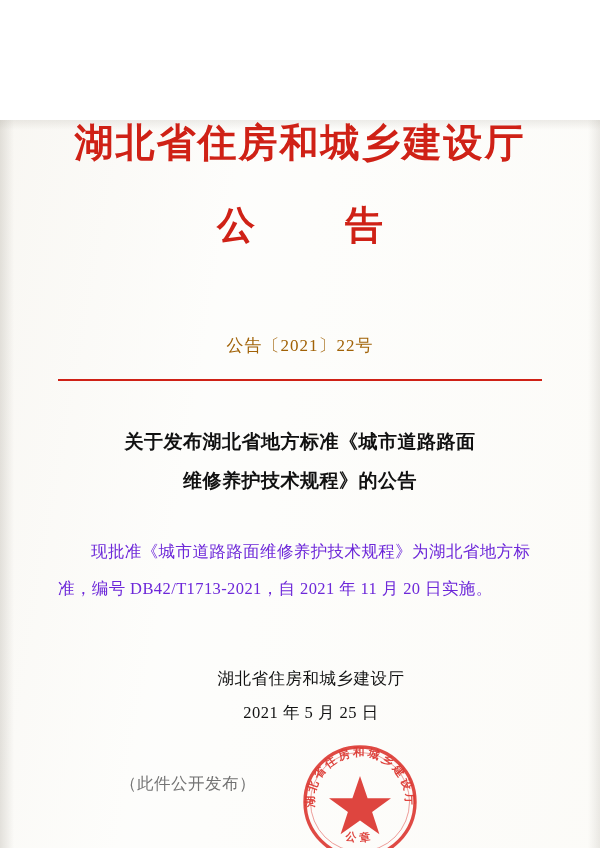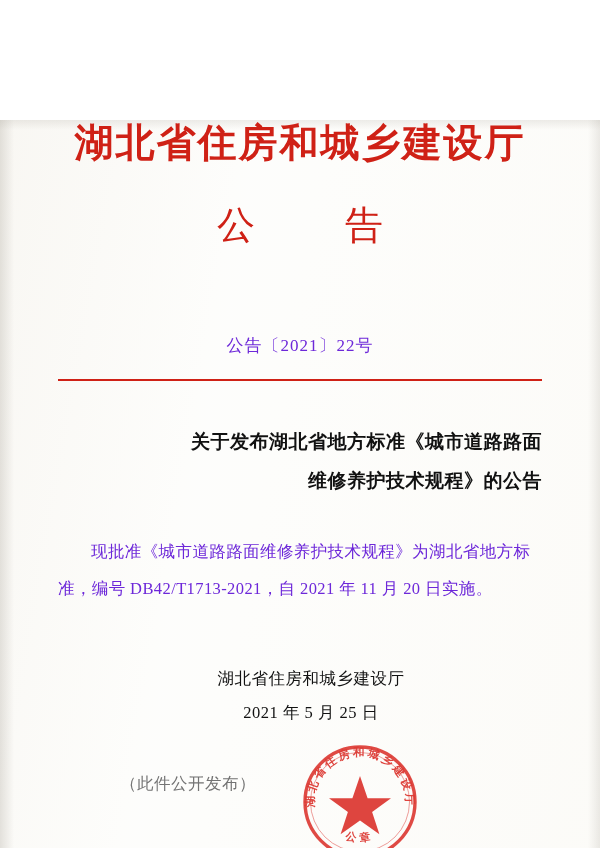--- a/index.html
+++ b/index.html
@@ -65,41 +65,41 @@
     font-size: 39px;
     letter-spacing: 2px;
     line-height: 1.2;
     white-space: nowrap;
   }
   .doc-kind {
     margin-top: 36px;
     text-align: center;
     color: #cf2116;
     font-family: "Liberation Sans", "DejaVu Sans", sans-serif;
-    font-weight: normal;
+    font-weight: bold;
     font-size: 38px;
     letter-spacing: 26px;
     text-indent: 26px;
     line-height: 1.2;
   }
   .doc-number {
     margin-top: 86px;
     text-align: center;
     font-size: 17px;
-    color: #6d28d9;
+    color: #a16207;
     letter-spacing: 1px;
   }
   .red-rule {
     margin-top: 22px;
     height: 2px;
     background: #cf2116;
   }
   .title-block {
     margin-top: 42px;
-    text-align: right;
+    text-align: center;
     font-size: 19px;
     font-weight: bold;
     color: #111111;
     line-height: 2.05;
     letter-spacing: 0.5px;
   }
   .body-block {
     margin-top: 32px;
     font-size: 16.5px;
     color: #6d28d9;

